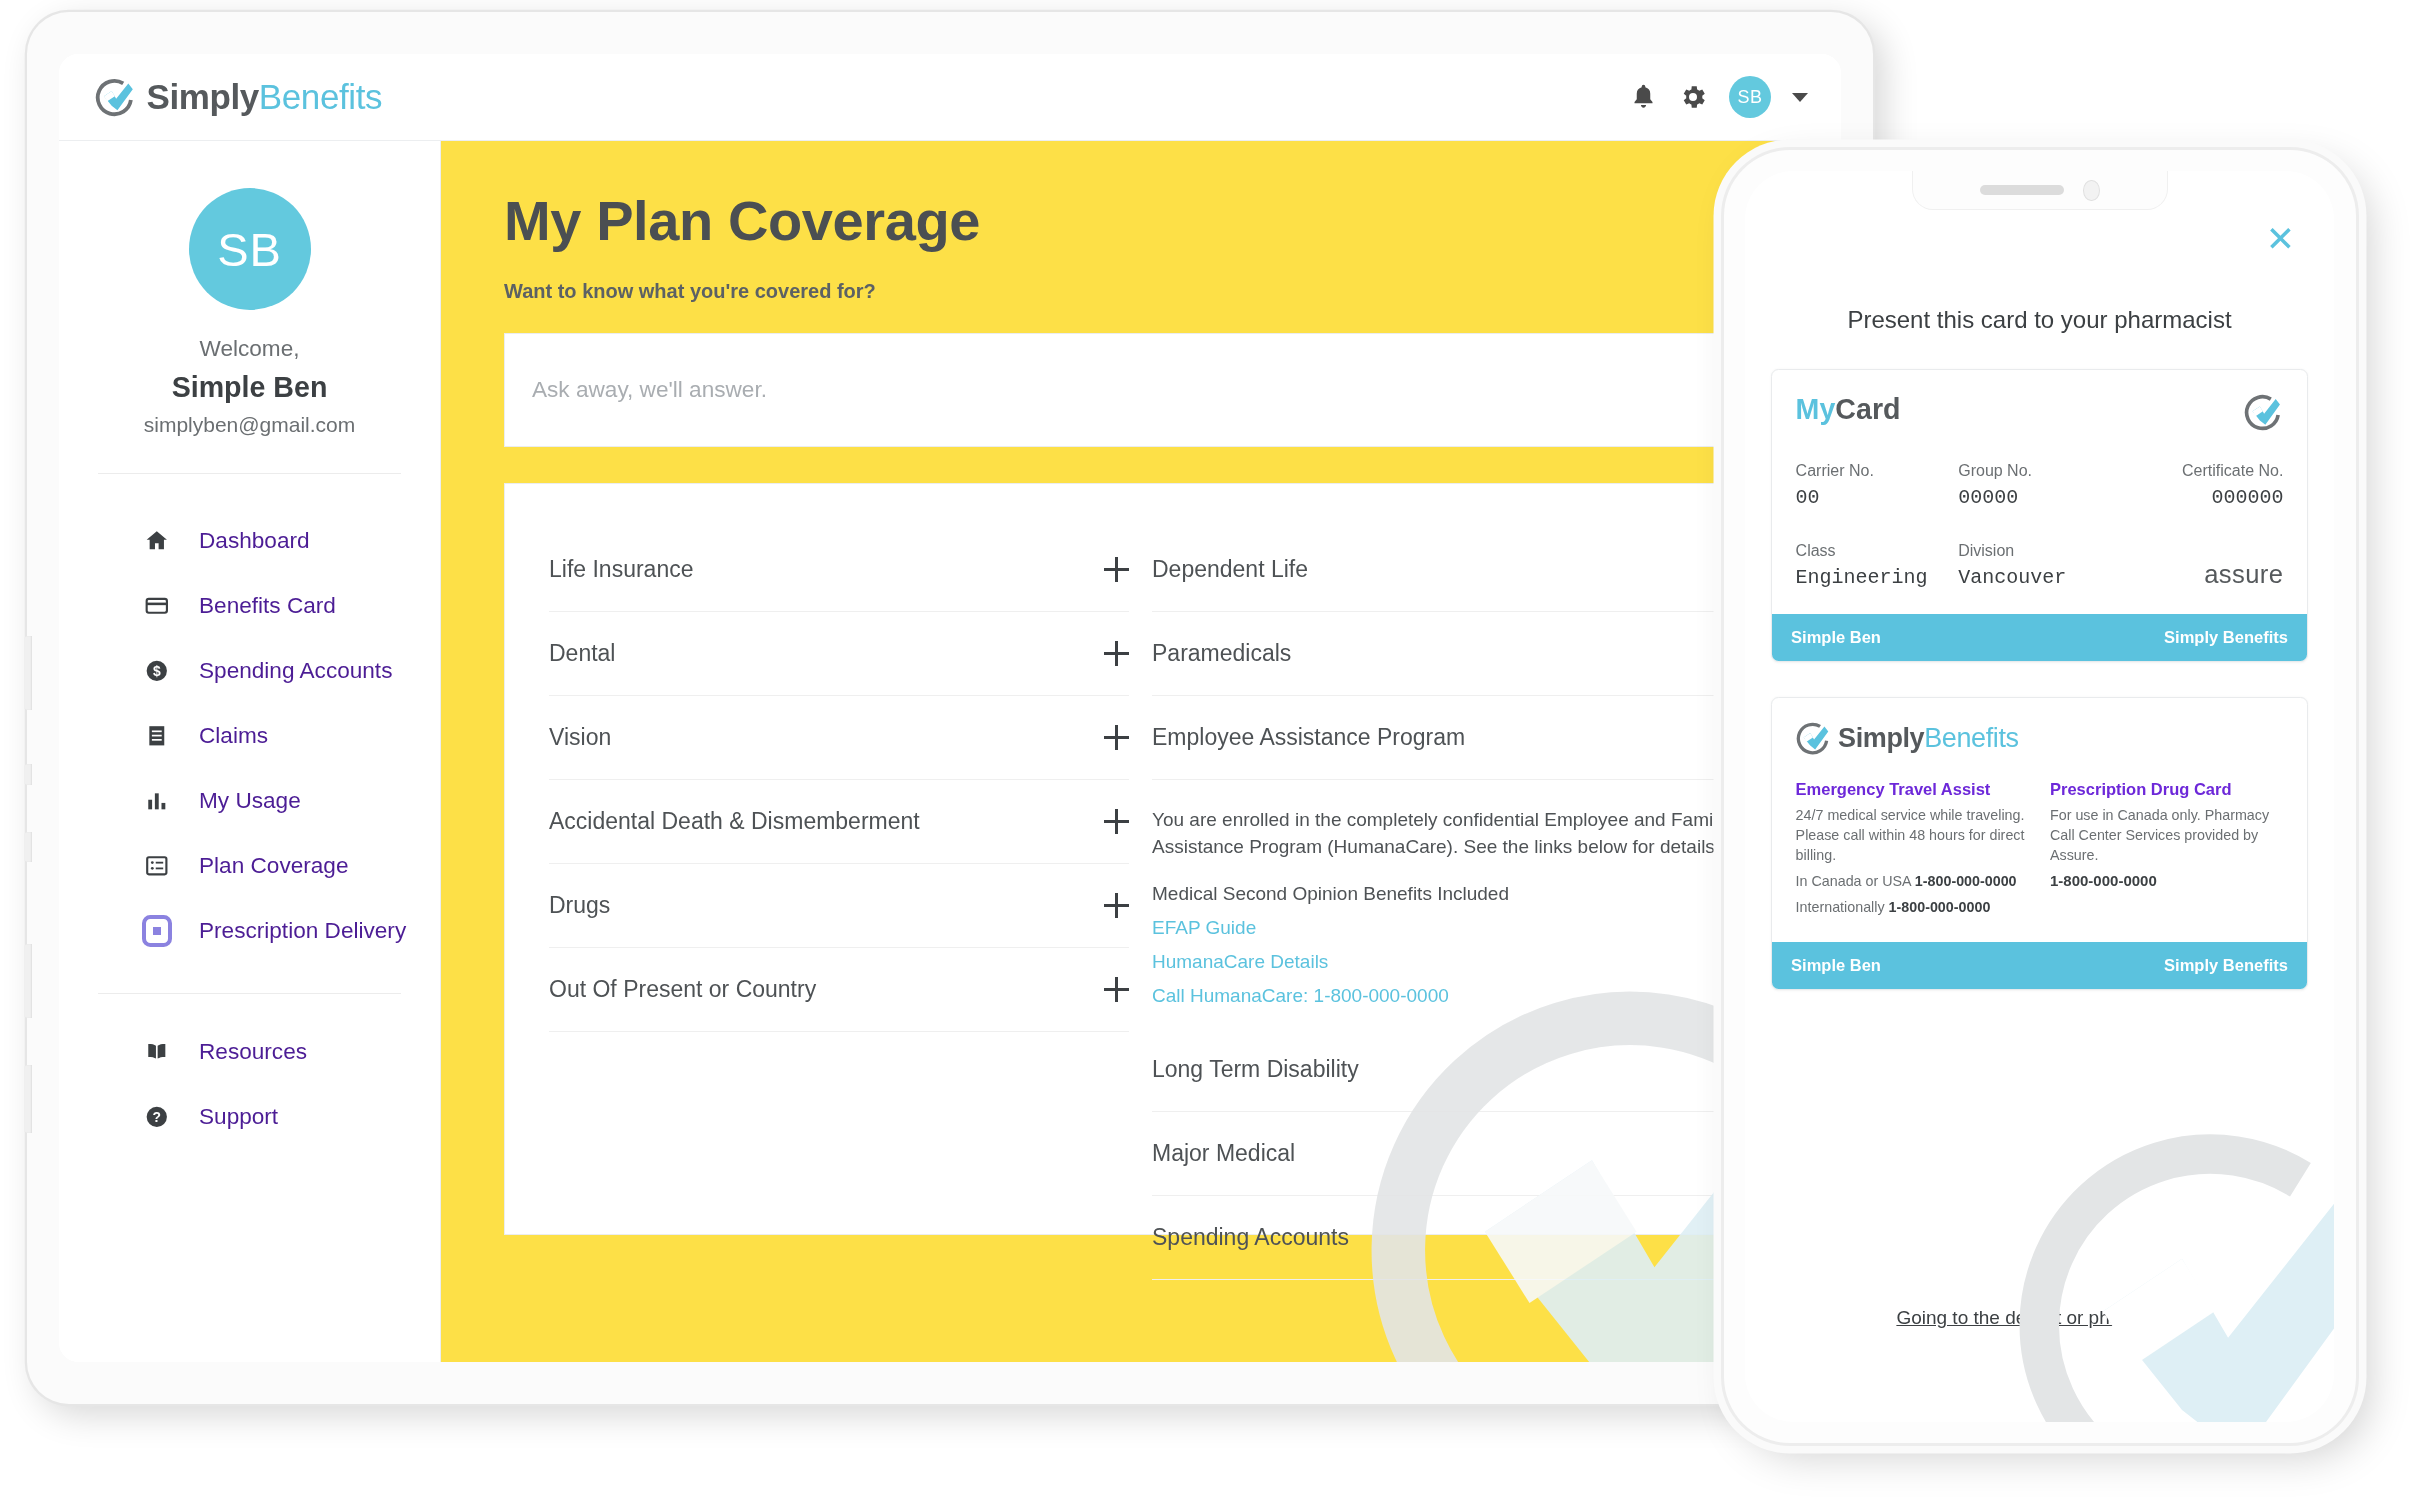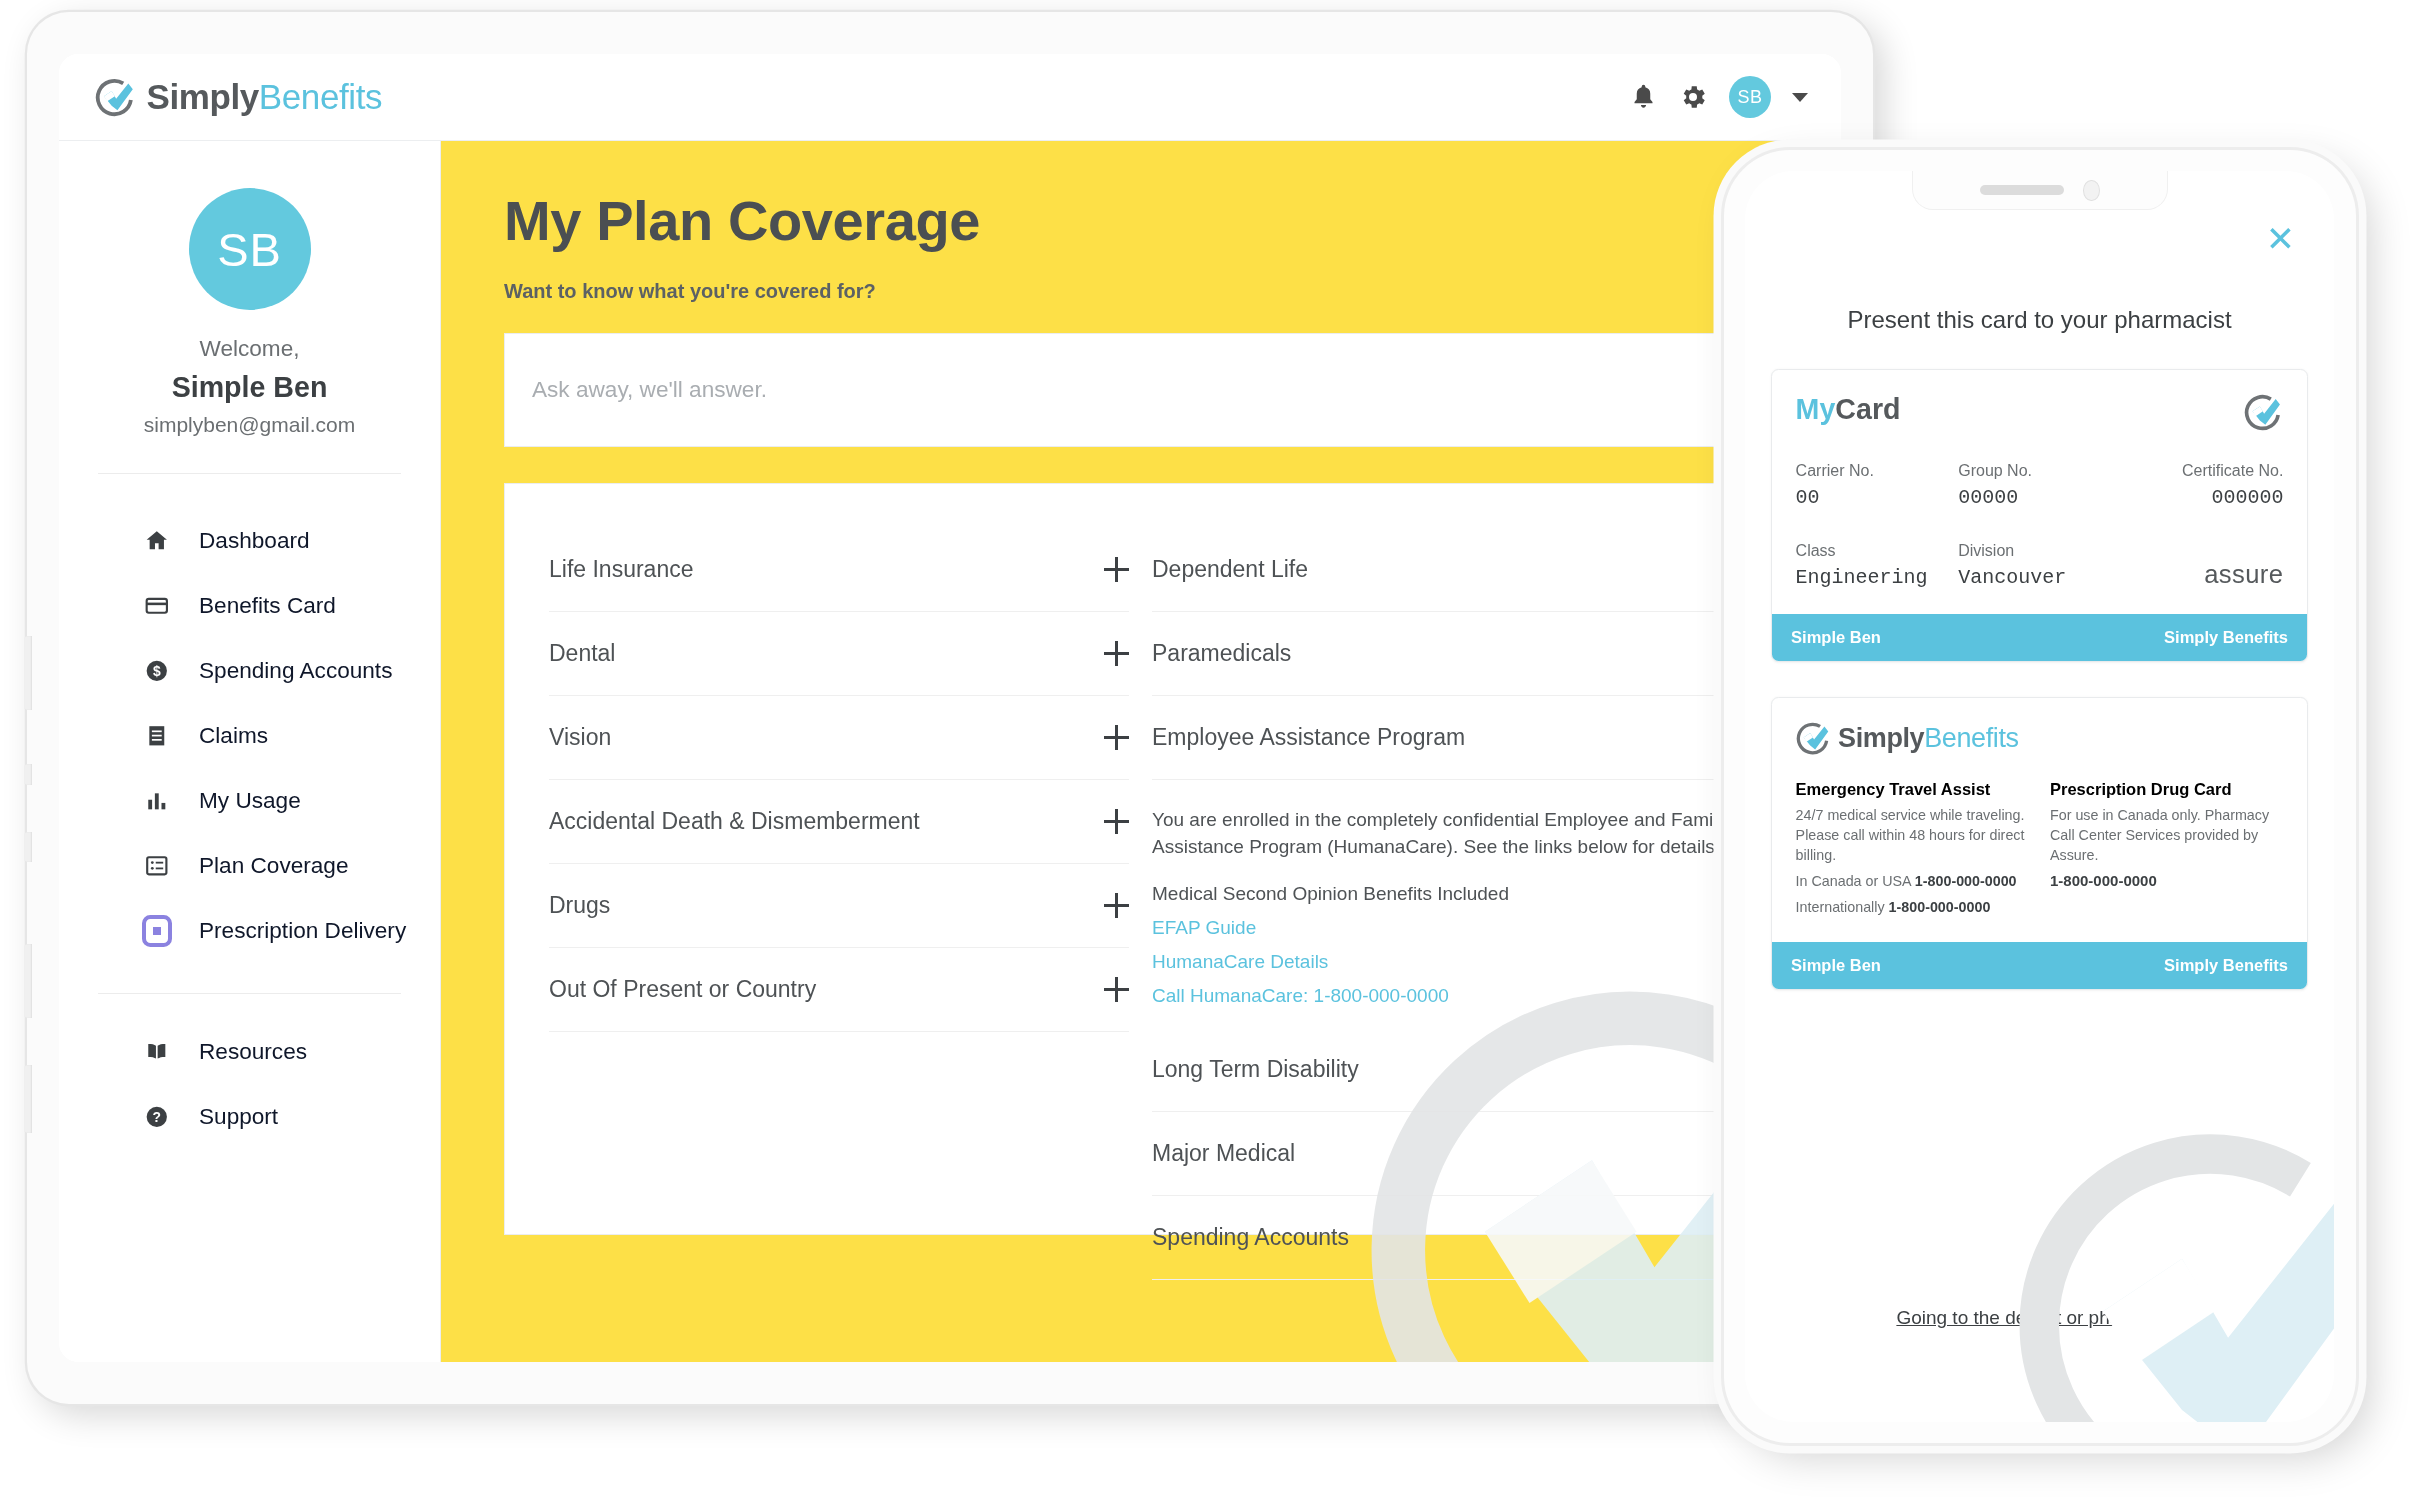--- a/index.html
+++ b/index.html
@@ -94,21 +94,21 @@
   .uname  { text-align: center; color: #3c4043; font-size: 28.6px; font-weight: 700; margin-top: 9px; }
   .uemail { text-align: center; color: #6b6f72; font-size: 21px; margin-top: 9px; }
   .sb-divider { height: 0.8px; background: #ececec; margin: 36px 39px 0 39px; }
   .navlist { margin-top: 35px; }
   .navitem {
     display: flex; align-items: center;
     height: 65px; padding-left: 83px; gap: 27px;
     cursor: pointer;
   }
   .navicon { width: 30px; display: flex; align-items: center; justify-content: center; }
-  .navlabel { font-size: 22.6px; color: #0f172a; }
+  .navlabel { font-size: 22.6px; color: #4c1d95; }
   .rx-icon {
     width: 32px; height: 32px; border: 4.5px solid #8b82e0;
     border-radius: 8.3px; display: flex; align-items: center; justify-content: center;
   }
   .rx-icon i { width: 7.5px; height: 7.5px; background: #8b82e0; display: block; }
 
   
   .main {
     position: absolute; left: 382px; top: 87px;
     width: calc(100% - 382px); height: calc(100% - 87px);
@@ -208,21 +208,21 @@
   .assure { font-size: 25.6px; color: #55595c; letter-spacing: 0.4px; }
   .card-footer {
     background: #5bc2de; color: #fff; height: 47px;
     display: flex; align-items: center; justify-content: space-between;
     padding: 0 19.5px; font-size: 16.5px; font-weight: 700;
   }
   .card2-logo { display: flex; align-items: center; gap: 7.5px; }
   .card2-logo .logo-text { font-size: 27px; }
   .two-col { display: flex; gap: 21px; margin-top: 24px; }
   .tc { flex: 1; }
-  .tc h4 { font-size: 16.5px; color: #000000; font-weight: 700; }
+  .tc h4 { font-size: 16.5px; color: #6d28d9; font-weight: 700; }
   .tc p  { font-size: 14.3px; color: #6b6f72; line-height: 1.4; margin-top: 6px; }
   .tc p b { color: #3c4043; }
   .tc .tel { font-size: 15px; color: #3c4043; font-weight: 700; margin-top: 7.5px; }
   .ph-bottom-link {
     position: absolute; bottom: 93px; width: 100%;
     text-align: center; font-size: 19px; color: #3c4043;
     text-decoration: underline; cursor: pointer;
   }
   .ph-watermark {
     position: absolute; right: -98px; bottom: -113px;

